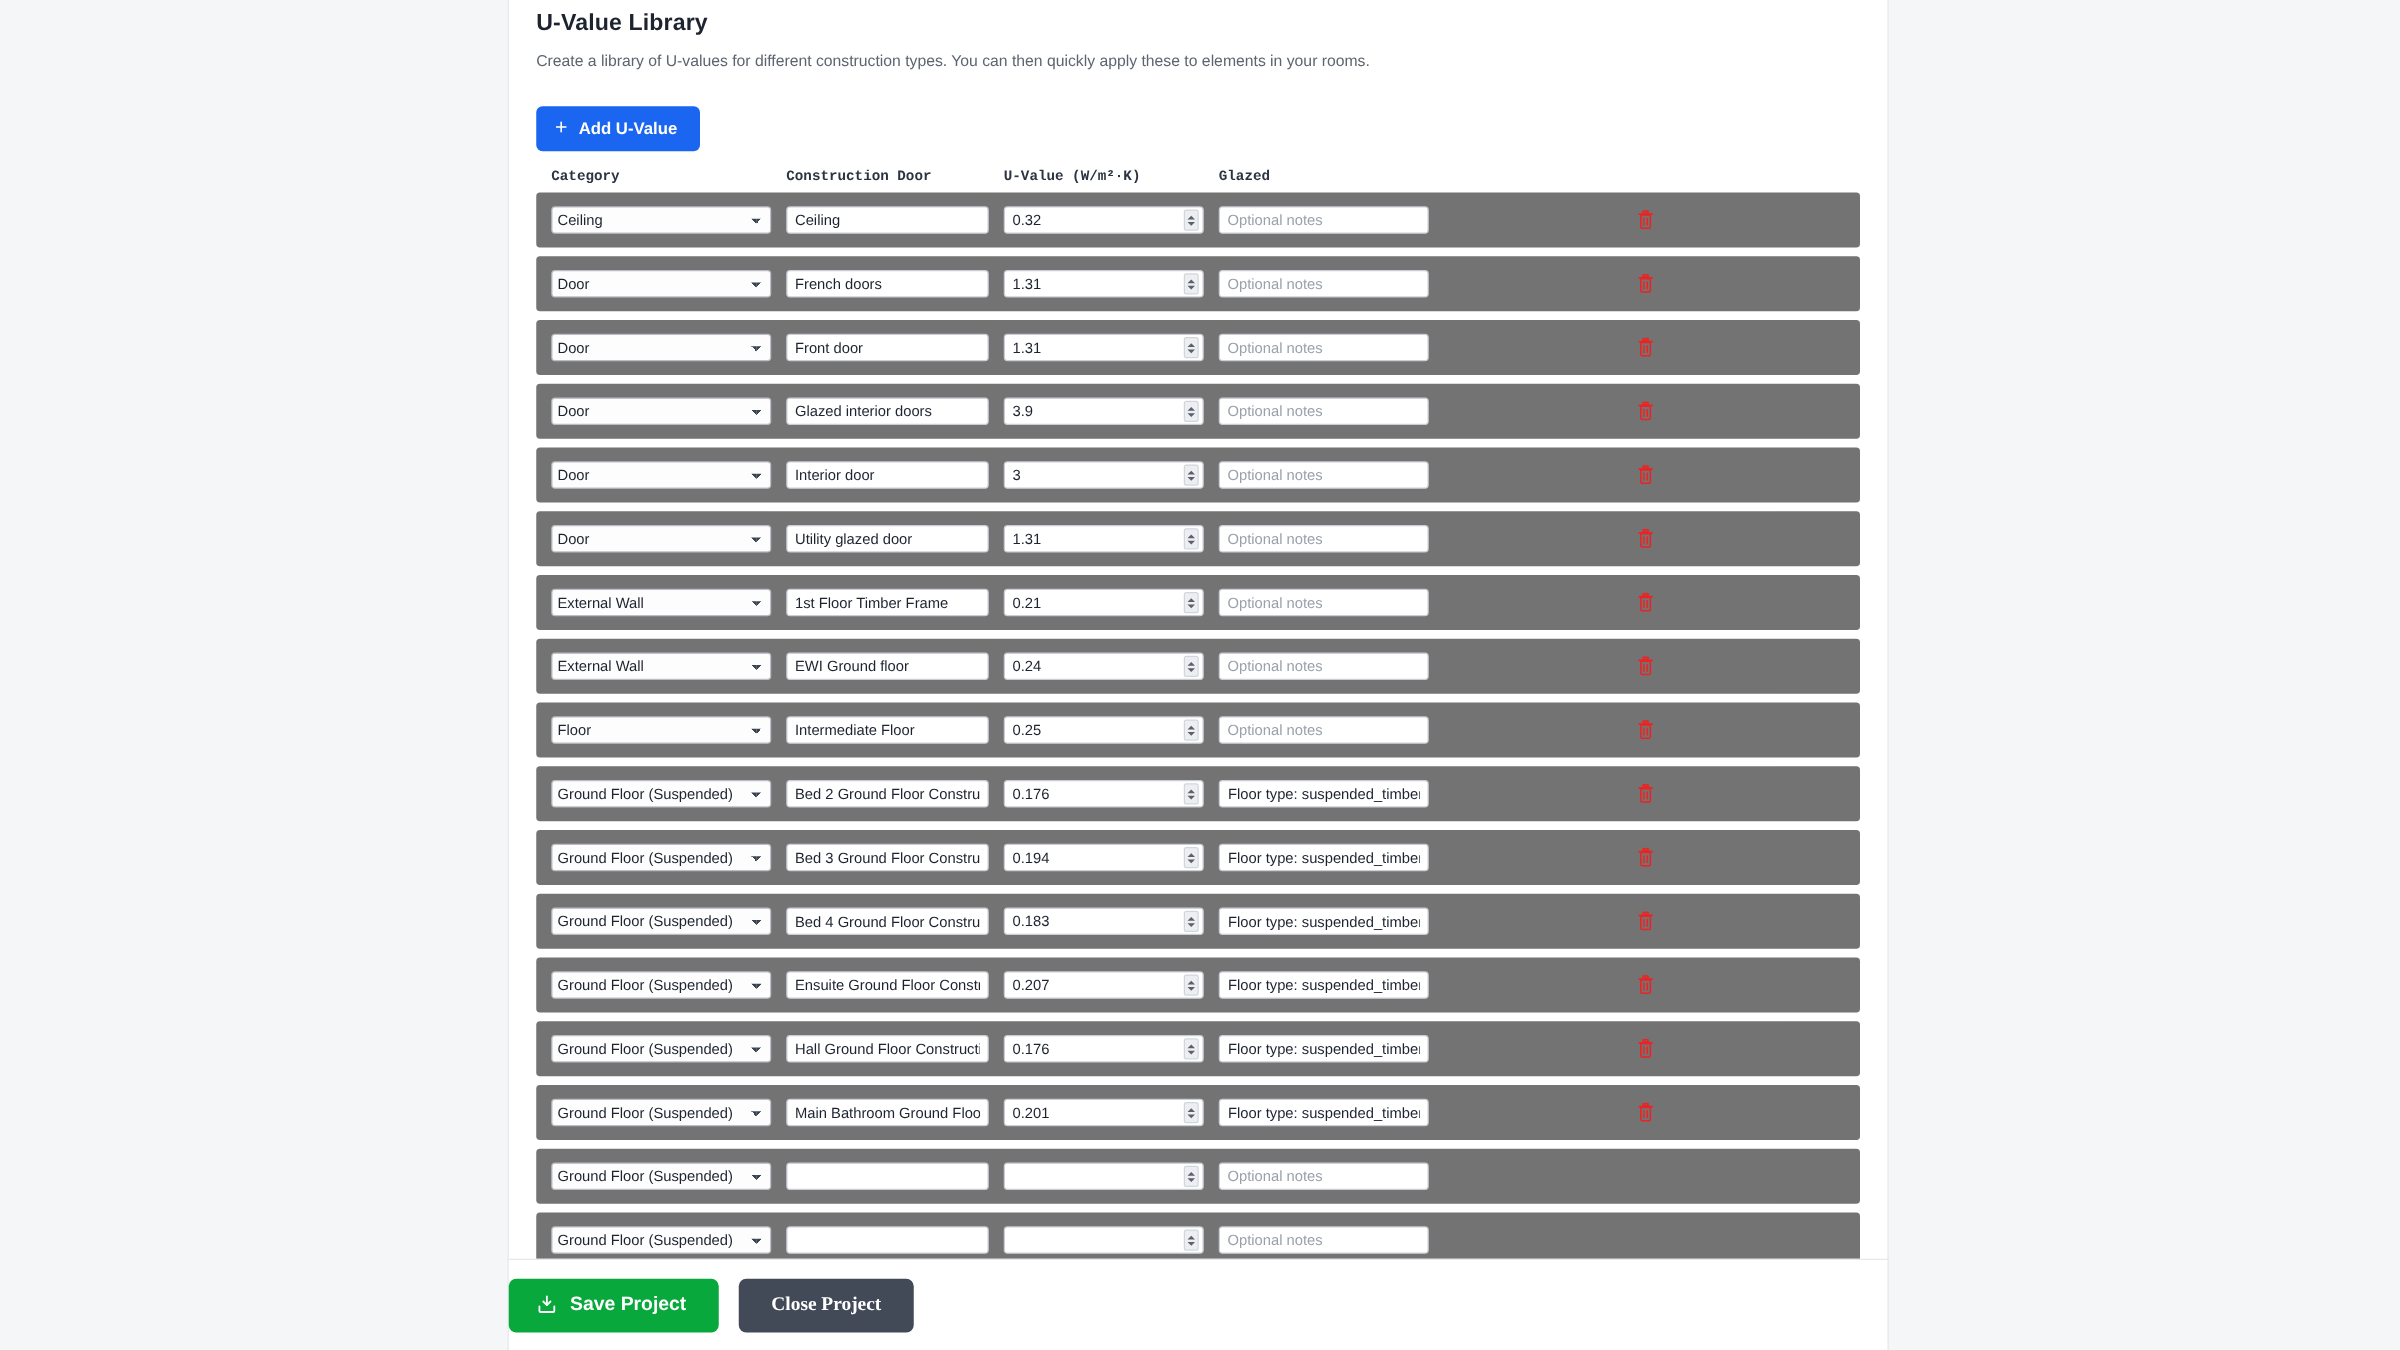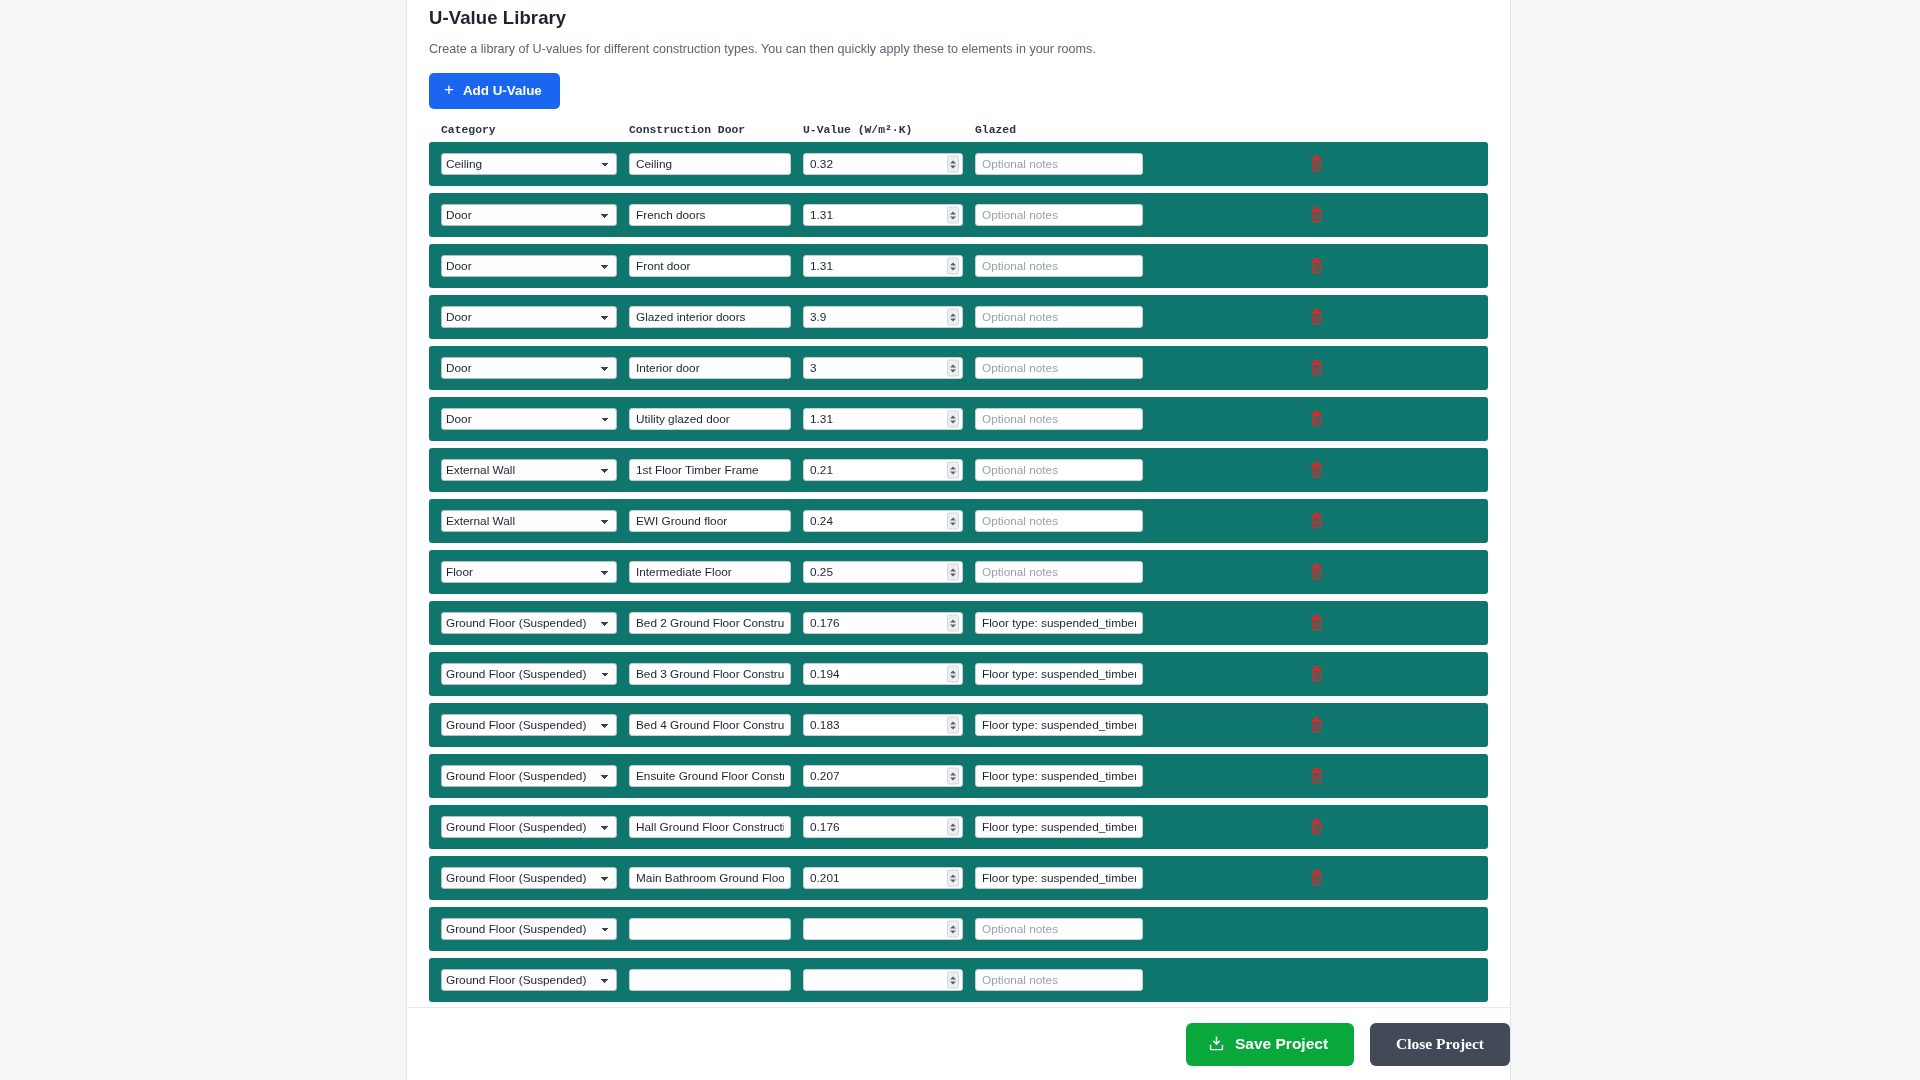--- a/index.html
+++ b/index.html
@@ -33,21 +33,21 @@
     font-size: 18.5px;
     font-weight: bold;
     color: #1d2430;
     margin: 0;
     padding-top: 7px;
     letter-spacing: .1px;
   }
   .section-desc {
     font-size: 12.6px;
     color: #5c6570;
-    margin: 12px 0 0 0;
+    margin: 12px 0 12px 0;
     line-height: 1.3;
   }
   .add-btn {
     margin-top: 16px;
     display: inline-flex;
     align-items: center;
     gap: 9px;
     background: #1a66f0;
     color: #fff;
     border: none;
@@ -78,21 +78,21 @@
   .uv-head span {
     font-size: 11.4px;
     font-weight: bold;
     color: #2b3440;
     white-space: nowrap;
   }
   .uv-row {
     display: grid;
     grid-template-columns: 176px 12px 162px 12px 160px 12px 168px 1fr;
     align-items: center;
-    background: #0f766e;
+    background: #737373;
     padding: 11px 12px;
     margin-bottom: 7px;
     border-radius: 3px;
   }
   .spacer { width: 12px; }
 
   select.cat-select {
     width: 100%;
     height: 22px;
     font-size: 11.8px;
@@ -180,21 +180,21 @@
     left: 406px;
     top: 1007px;
     width: 1105px;
     height: 73px;
     background: #ffffff;
     border-top: 1px solid #e6e8ec;
     border-left: 1px solid #e3e6ea;
     border-right: 1px solid #e3e6ea;
     display: flex;
     align-items: center;
-    justify-content: flex-end;
+    justify-content: flex-start;
     gap: 16px;
     z-index: 20;
   }
   .btn-save {
     display: inline-flex;
     align-items: center;
     gap: 10px;
     background: #08a83c;
     color: #fff;
     border: none;

